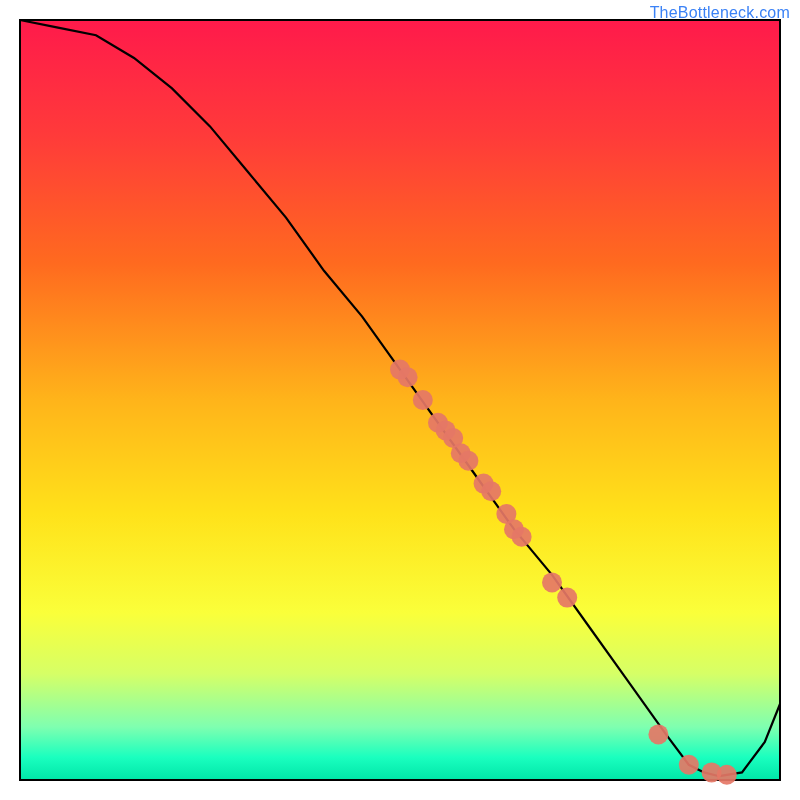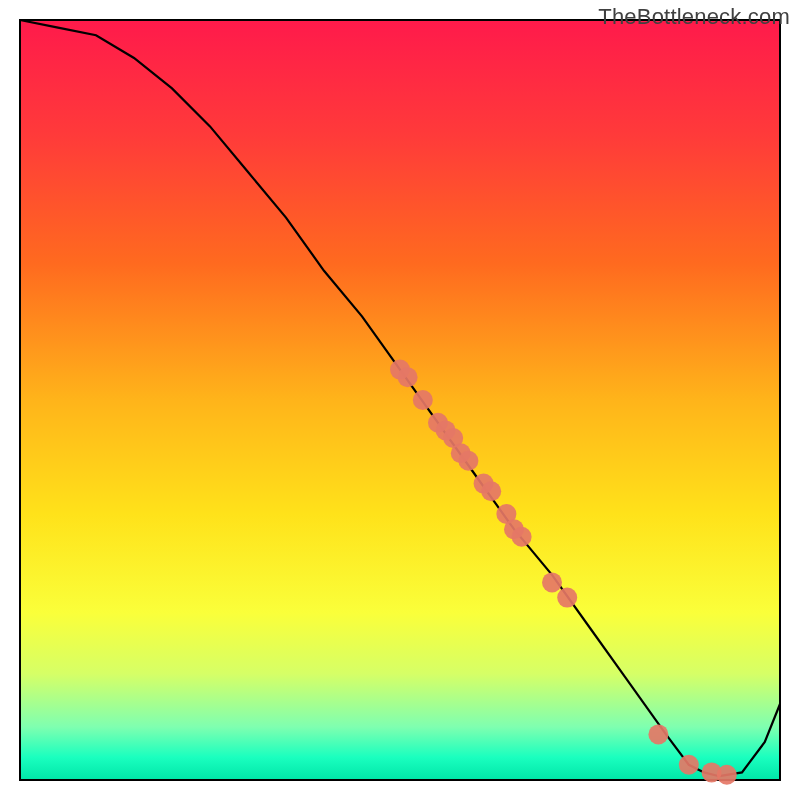--- a/index.html
+++ b/index.html
@@ -17,22 +17,22 @@
   svg.chart {
     display: block;
     width: 800px;
     height: 800px;
   }
   .watermark {
     position: absolute;
     top: 4px;
     right: 10px;
     font-family: Arial, Helvetica, sans-serif;
-    font-size: 22px;
-    color: #404040;
+    font-size: 16px;
+    color: #3b82f6;
     letter-spacing: 0.2px;
   }
 </style>
 </head>
 <body>
 
 <div class="chart-wrap">
   <svg class="chart" viewBox="0 0 800 800">
     <defs>
       <linearGradient id="bg-grad" x1="0" y1="0" x2="0" y2="1">

